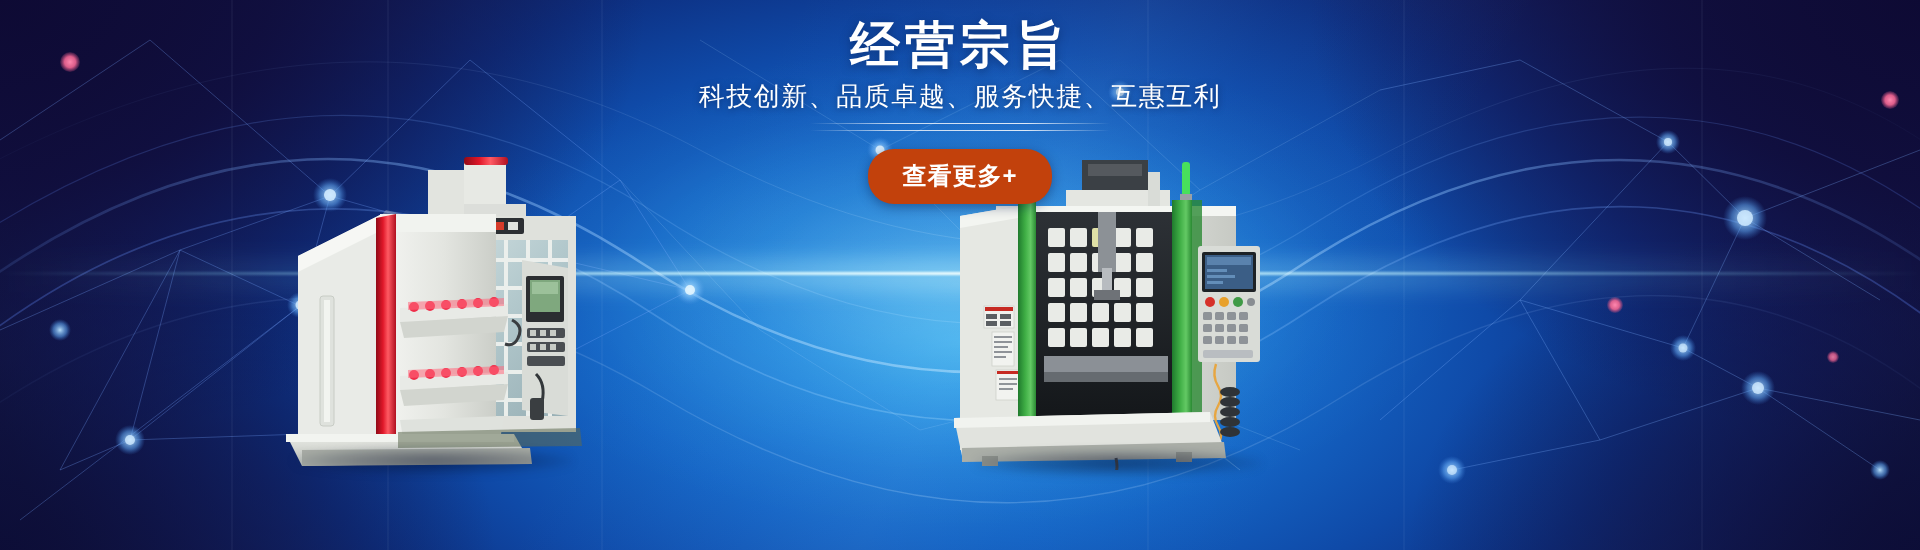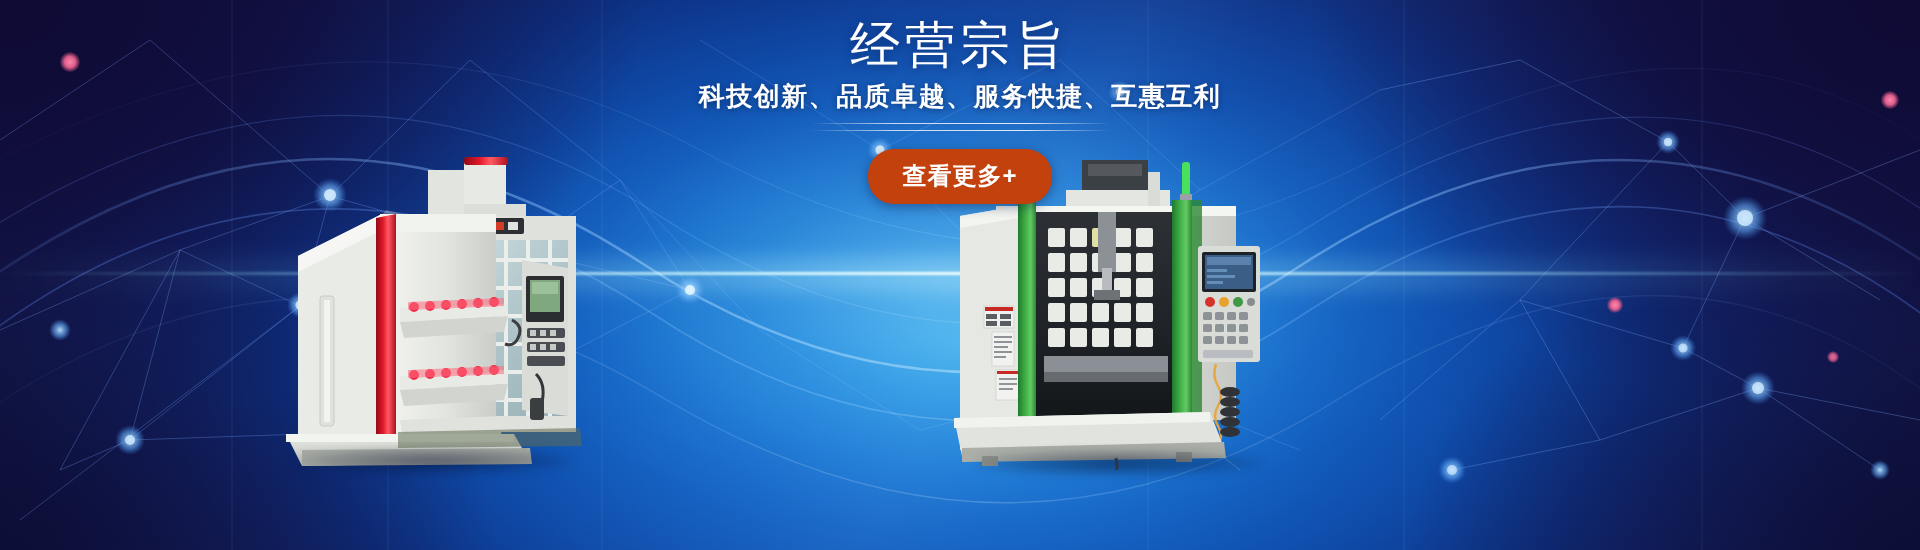--- a/index.html
+++ b/index.html
@@ -76,26 +76,26 @@
 
   svg.deco { position:absolute; inset:0; width:1920px; height:550px; }
 
   
   .copy {
     position:absolute; left:0; right:0; top:18px;
     text-align:center; z-index:40;
     text-shadow:0 1px 6px rgba(4,20,60,0.55);
   }
   .title {
-    font-size:50px; line-height:1.08; font-weight:400;
+    font-size:50px; line-height:1.08; font-weight:700;
     color:#ffffff; letter-spacing:5px; margin-bottom:8px;
     text-shadow:0 2px 10px rgba(6,26,70,0.5);
   }
   .subtitle {
-    font-size:26px; line-height:1.25; font-weight:700;
+    font-size:26px; line-height:1.25; font-weight:400;
     color:#ffffff; letter-spacing:1.5px;
   }
   .rule-wrap {
     display:flex; align-items:center; justify-content:center;
     margin:10px 0 6px;
   }
   .rule {
     width:300px; height:1px;
     background:linear-gradient(90deg,
       rgba(255,255,255,0) 0%, rgba(255,255,255,0.75) 28%,

